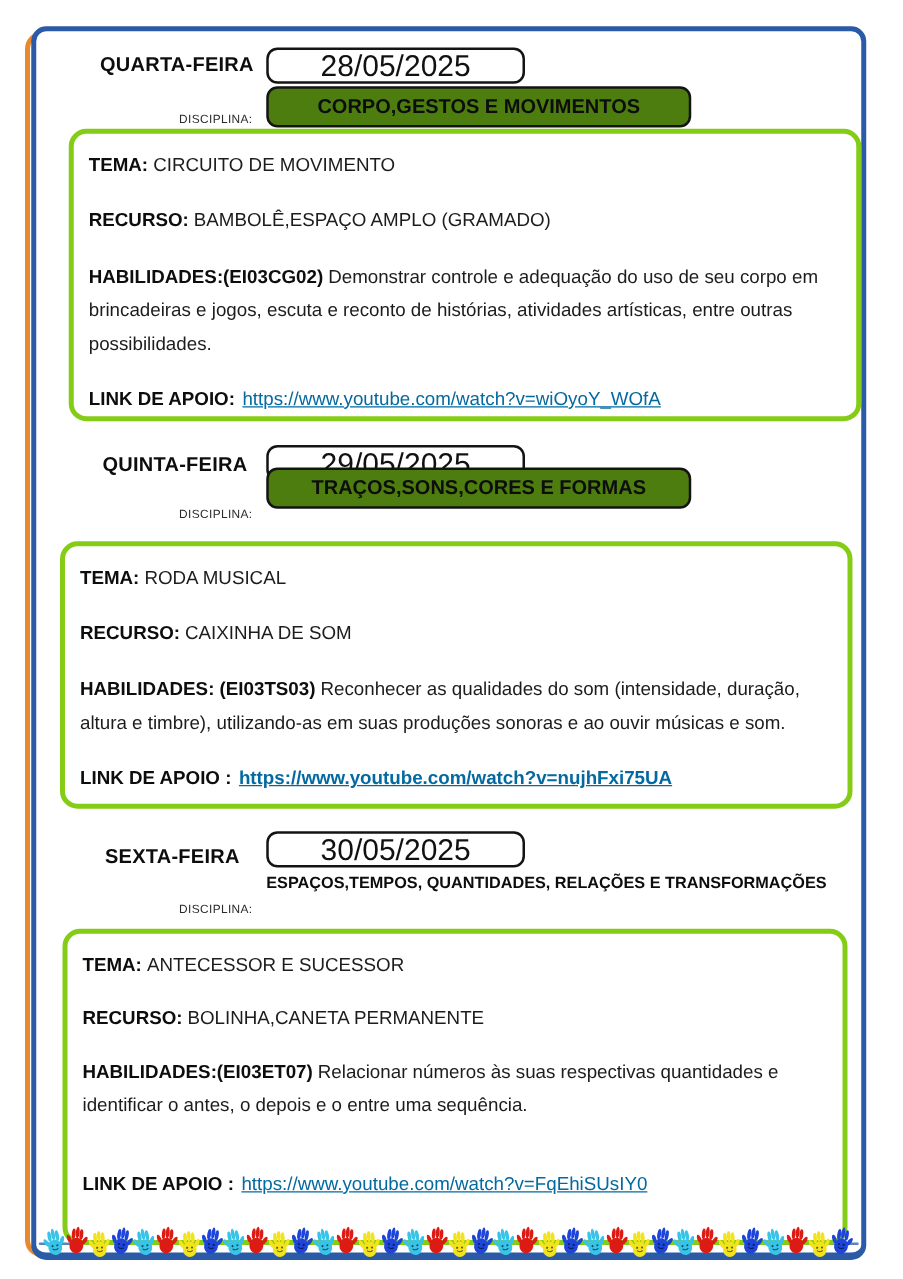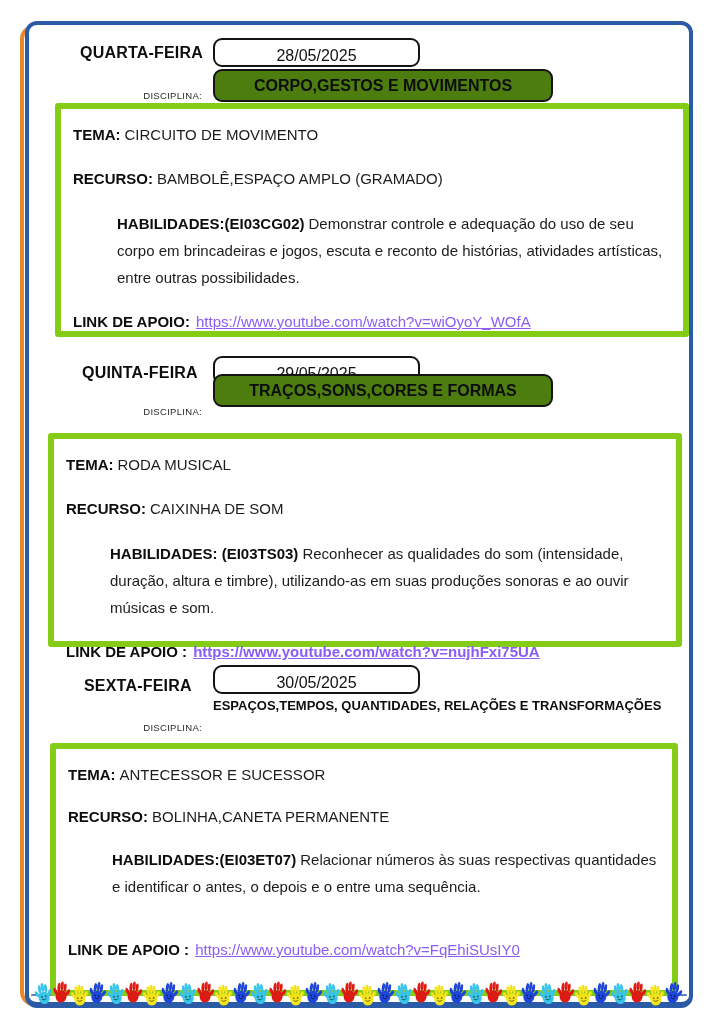--- a/index.html
+++ b/index.html
@@ -22,22 +22,22 @@
   }
   .day-label{
     position:absolute;font-weight:bold;font-size:16px;color:#0d0d0d;letter-spacing:0.2px;
   }
   #day1{left:80px;top:44px;}
   #day2{left:82px;top:364px;}
   #day3{left:84px;top:677px;}
   .date-box{
     position:absolute;left:213px;width:207px;height:29px;background:#fff;
     border:2px solid #141414;border-radius:9px;box-sizing:border-box;
-    display:flex;align-items:flex-end;justify-content:center;
-    font-size:16px;color:#111;
+    display:flex;align-items:flex-start;justify-content:center;
+    font-size:24px;color:#111;
   }
   #date1{top:38px;}
   #date2{top:356px;}
   #date3{top:665px;}
   .disc-label{
     position:absolute;left:116px;width:86px;text-align:right;
     font-size:9.5px;color:#2b2b2b;letter-spacing:0.3px;
   }
   #disc1{top:90px;}
   #disc2{top:406px;}
@@ -48,34 +48,34 @@
     display:flex;align-items:center;justify-content:center;
     font-weight:bold;font-size:16px;color:#0d0d0d;white-space:nowrap;
   }
   #subj1{top:69px;}
   #subj2{top:374px;}
   .subj-plain{
     position:absolute;left:213px;top:695px;width:478px;
     font-weight:bold;font-size:13px;line-height:22px;color:#0d0d0d;
   }
   .content-box{
-    position:absolute;background:#fff;border:6px solid #84cc16;border-radius:3px;
+    position:absolute;background:#fff;border:4px solid #84cc16;border-radius:14px;
     box-sizing:border-box;padding:13px 12px 10px 12px;font-size:15px;color:#1c1c1c;
   }
   #box1{left:55px;top:103px;width:634px;height:234px;}
   #box2{left:48px;top:433px;width:634px;height:214px;}
   #box3{left:50px;top:743px;width:628px;height:253px;}
   .row{margin:0 0 18px 0;line-height:26px;}
-  .row.para{line-height:27px;margin-left:44px;}
+  .row.para{line-height:27px;}
   .row.last{margin-bottom:0;}
   #box3 .row{margin-bottom:16px;}
   #box3 .row.last{margin-top:37px;margin-bottom:0;}
   .lbl{font-weight:bold;color:#0d0d0d;}
   .val{margin-left:4px;}
-  a.doc-link{color:#8b5cf6;text-decoration:underline;cursor:pointer;margin-left:6px;}
+  a.doc-link{color:#0369a1;text-decoration:underline;cursor:pointer;margin-left:6px;}
   #box2 a.doc-link{font-weight:bold;}
   .hand-row{
     position:absolute;left:32px;right:38px;top:974px;height:32px;
     display:flex;justify-content:center;align-items:flex-end;gap:1px;
   }
   .hand-row span{display:inline-block;line-height:0;}
 </style>
 </head>
 <body>
 

